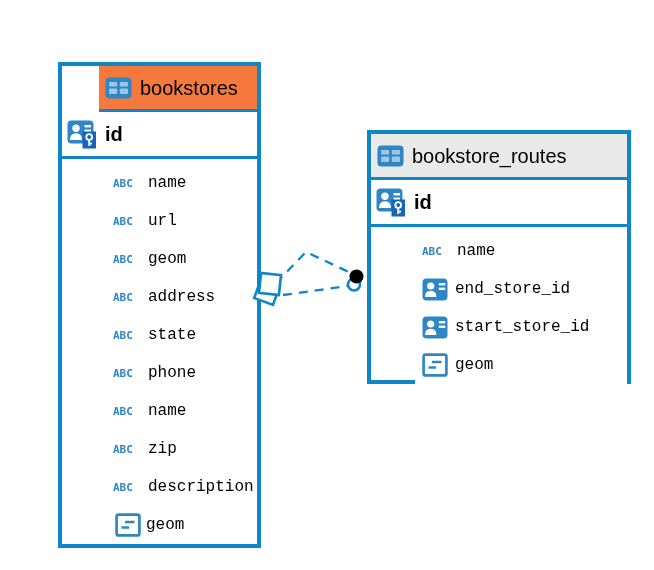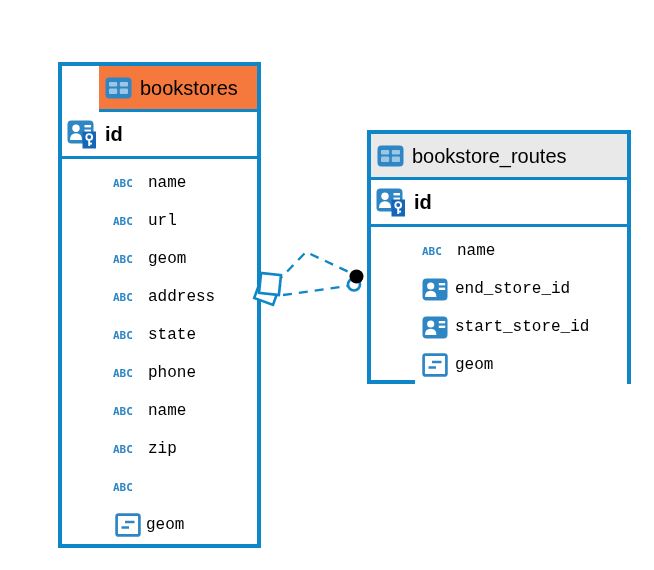--- a/index.html
+++ b/index.html
@@ -100,20 +100,21 @@
       <div class="col-row">
         <span class="icon-abc">ABC</span>
         <span class="col-label">name</span>
       </div>
       <div class="col-row">
         <span class="icon-abc">ABC</span>
         <span class="col-label">zip</span>
       </div>
       <div class="col-row">
         <span class="icon-abc">ABC</span>
+        <span class="col-label">description</span>
       </div>
       <div class="col-row">
         <span class="icon-box" style="margin-left:2px;margin-right:-3px;">
           <svg width="26" height="24" viewBox="0 0 26 24">
             <rect x="1.6" y="1.6" width="22.8" height="20.8" rx="2" fill="#fff" stroke="#2E86C5" stroke-width="2.7"></rect>
             <line x1="10" y1="9" x2="19.5" y2="9" stroke="#2E86C5" stroke-width="2.5"></line>
             <line x1="6.5" y1="14.5" x2="14" y2="14.5" stroke="#2E86C5" stroke-width="2.5"></line>
           </svg>
         </span>
         <span class="col-label">geom</span>

